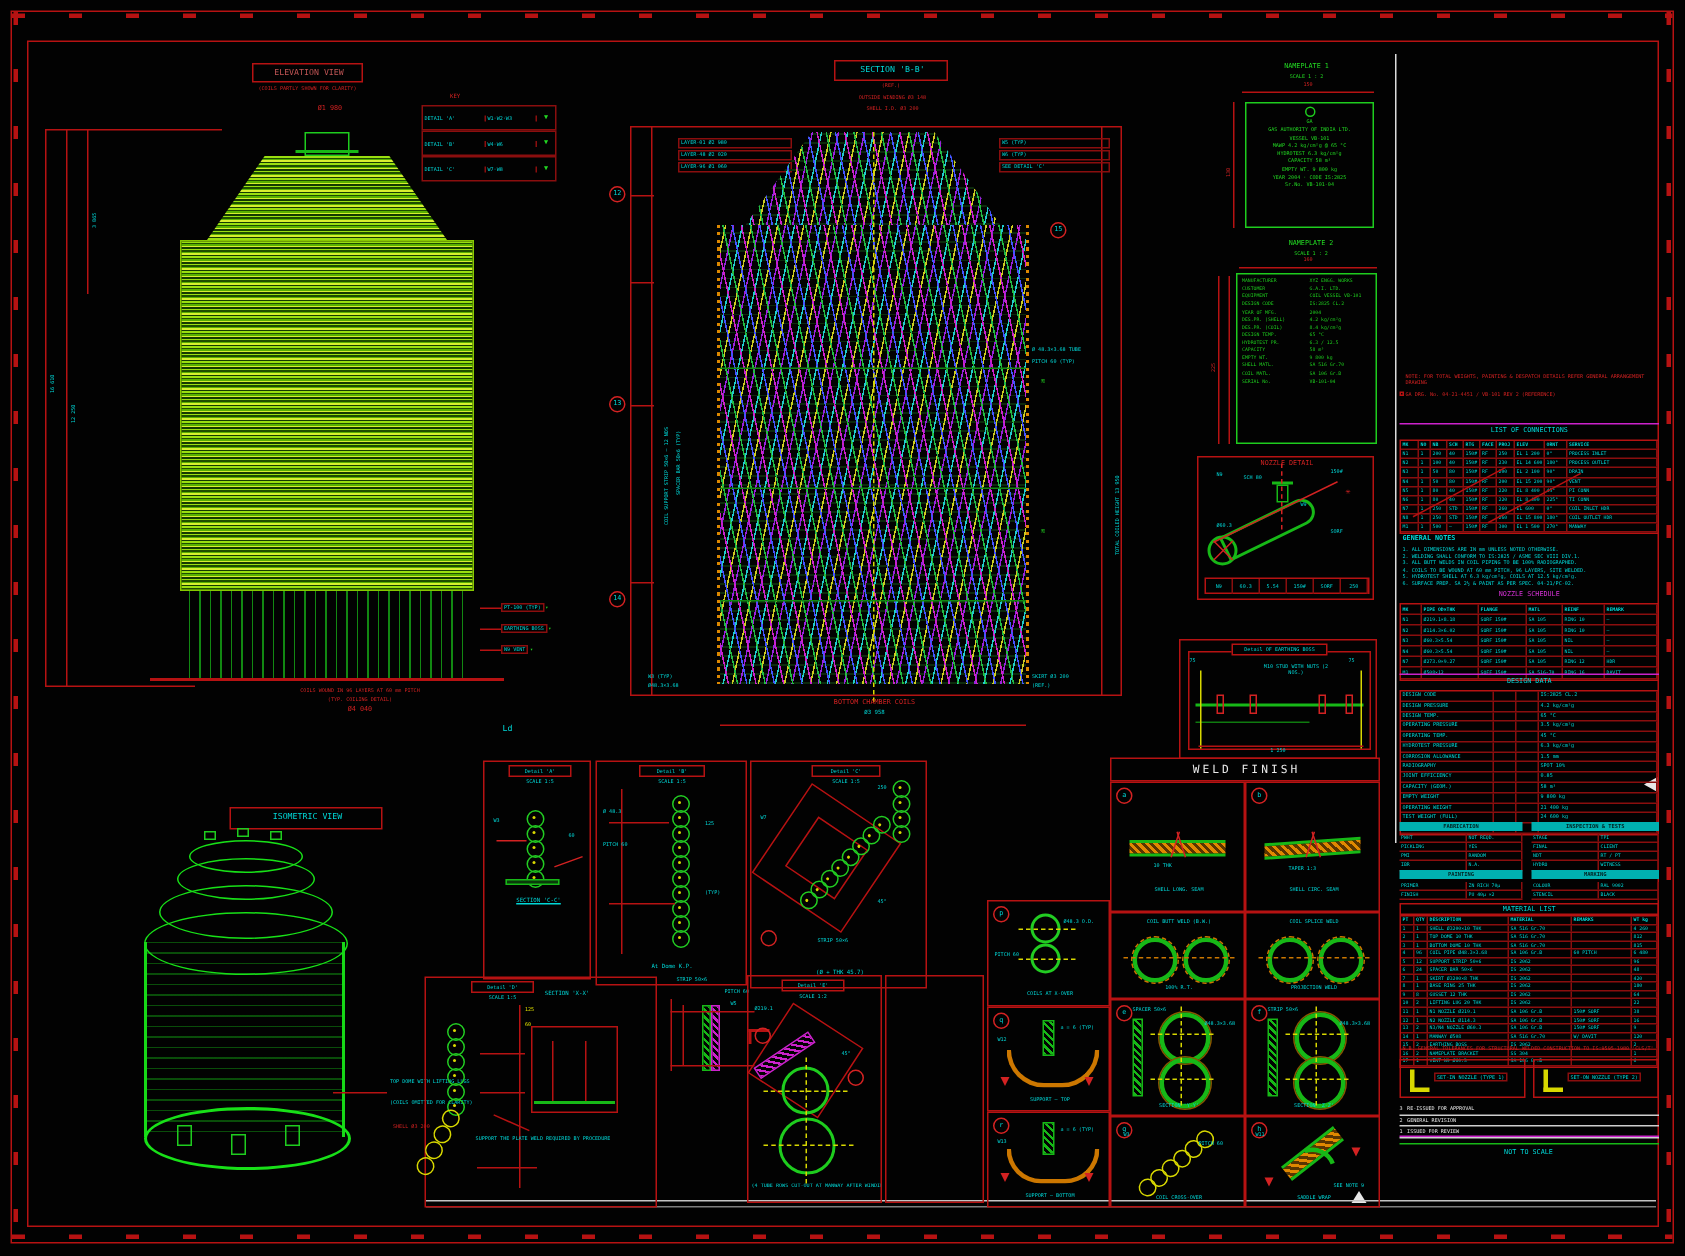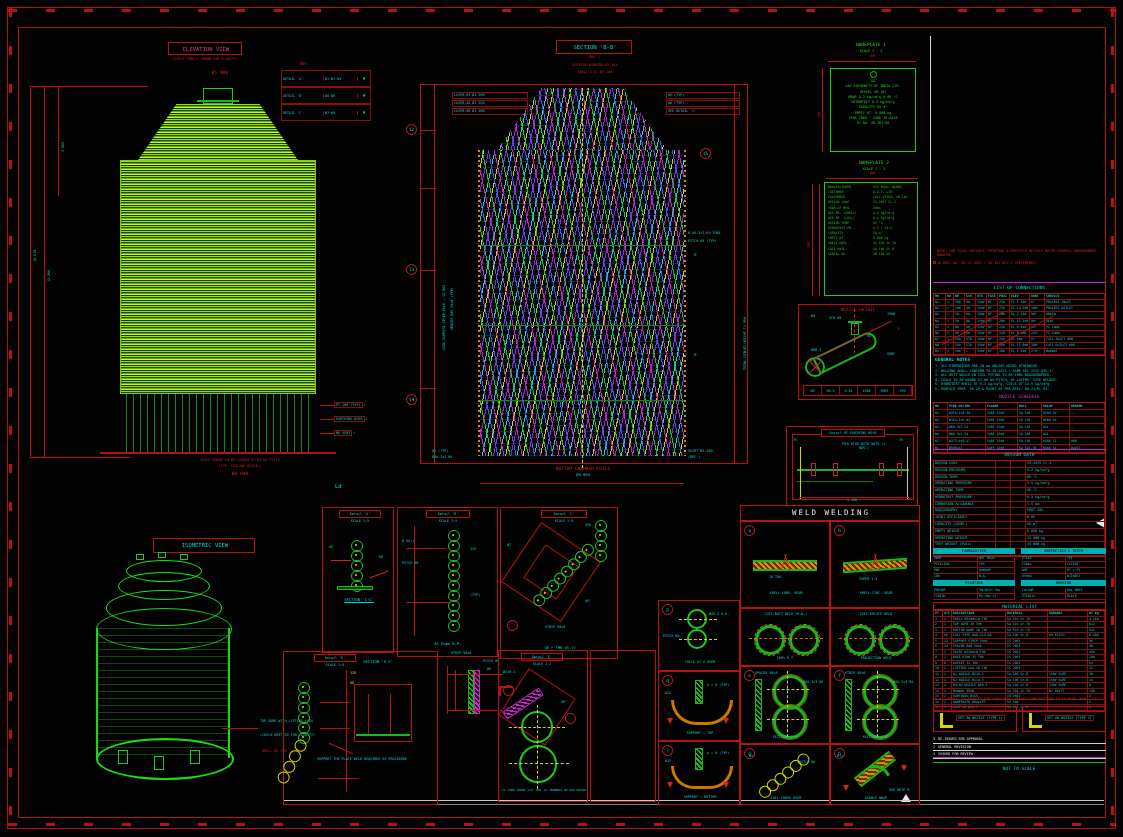--- a/index.html
+++ b/index.html
@@ -326,21 +326,21 @@
     <div class="lbl cy t3" style="left:112px;top:12px;">75</div>
     <i class="abs" style="left:24px;top:36px;width:5px;height:13px;border:1px solid #d32222;"></i>
     <i class="abs" style="left:46px;top:36px;width:5px;height:13px;border:1px solid #d32222;"></i>
     <i class="abs" style="left:92px;top:36px;width:5px;height:13px;border:1px solid #d32222;"></i>
     <i class="abs" style="left:110px;top:36px;width:5px;height:13px;border:1px solid #d32222;"></i>
     <div class="abs hl" style="left:12px;top:70px;width:110px;"></div>
     <div class="lbl cy t3 ctr" style="left:50px;top:72px;width:30px;">1 250</div>
   </div>
 
   <div class="abs bR" style="left:740px;top:505px;width:180px;height:16px;">
-    <div class="lbl wh t7 ctr" style="left:0;top:3px;width:180px;letter-spacing:2px;">WELD WELDING</div>
+    <div class="lbl wh t7 ctr" style="left:0;top:3px;width:180px;letter-spacing:2px;">WELD FINISH</div>
   </div>
 
   <div class="abs bR" style="left:740px;top:521px;width:90px;height:87px;">
     <span class="bal" style="left:3px;top:3px;">a</span>
     <div class="abs whatch" style="left:12px;top:38px;width:64px;height:11px;"></div>
     <i class="abs" style="left:42px;top:32px;width:1px;height:18px;background:#d32222;transform:rotate(18deg);"></i>
     <i class="abs" style="left:46px;top:32px;width:1px;height:18px;background:#d32222;transform:rotate(-18deg);"></i>
     <div class="lbl cy t3" style="left:28px;top:54px;">10 THK</div>
     <div class="lbl cy t3 ctr" style="left:4px;top:70px;width:82px;">SHELL LONG. SEAM</div>
   </div>

